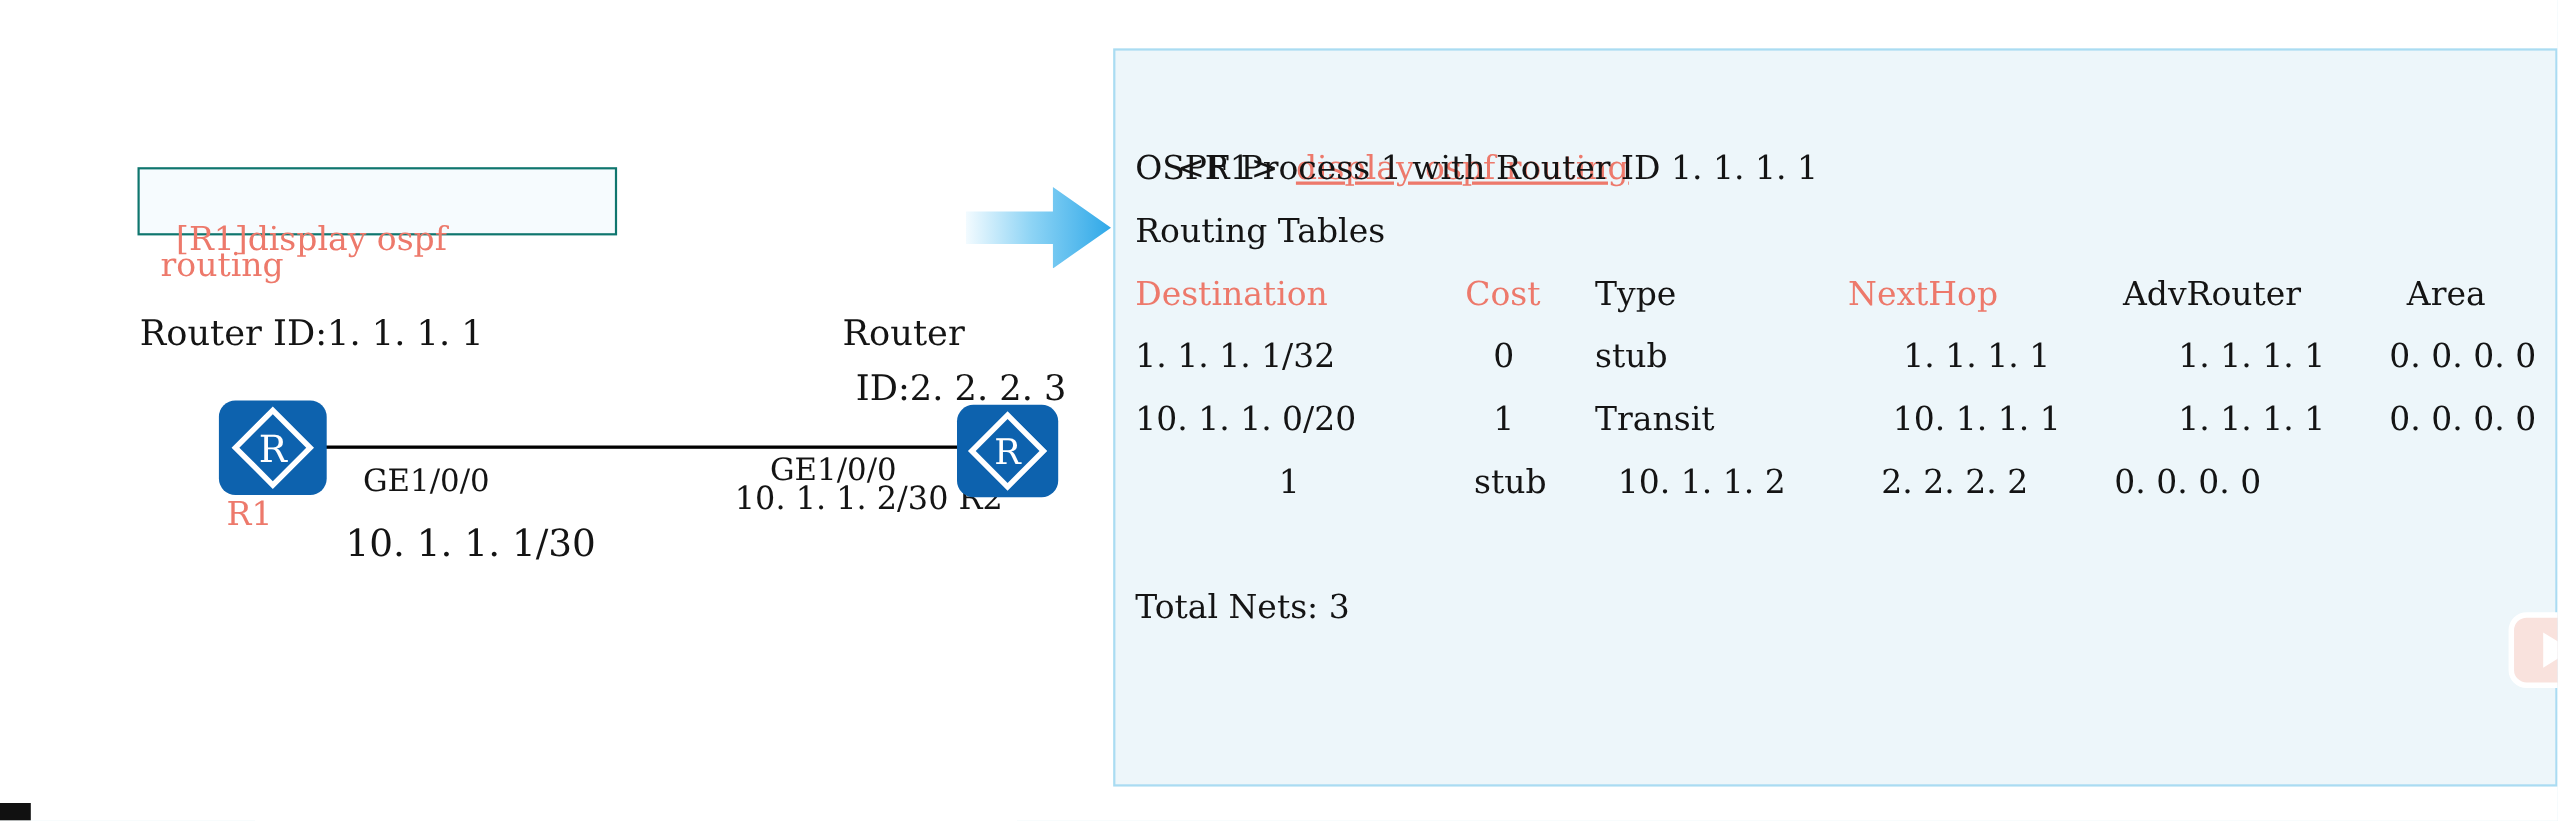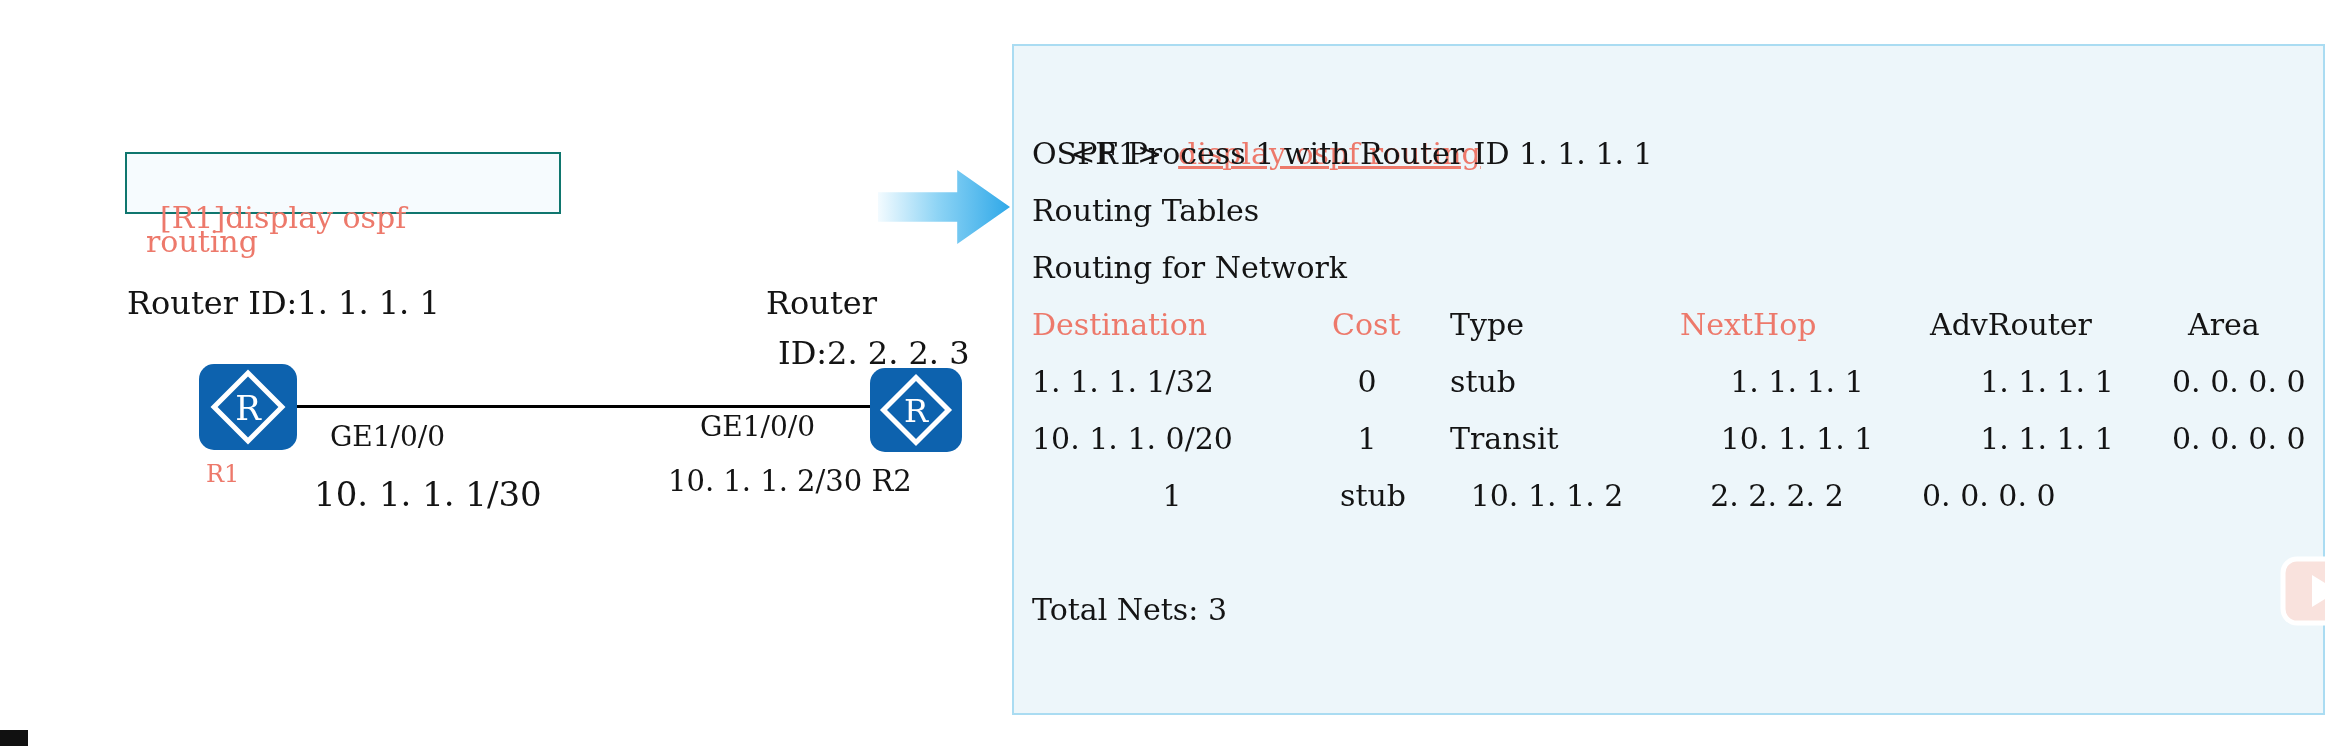--- a/index.html
+++ b/index.html
@@ -23,23 +23,23 @@
   .cmd-cont { left: 146px; top: 224px; font-size: 30px; white-space: pre; }
   .rid1  { left: 127px; top: 284px; font-size: 32px; white-space: pre; }
   .rid2a { left: 766px; top: 284px; font-size: 32px; white-space: pre; }
   .rid2b { left: 778px; top: 334px; font-size: 32px; white-space: pre; }
   .link-line { left: 290px; top: 405px; width: 590px; height: 3px; background: #000; }
   .router { z-index: 2; }
   .r1pos { left: 197px; top: 362px; width: 102px; height: 90px; }
   .r2pos { left: 868px; top: 366px; width: 96px;  height: 88px; }
   .if1 { left: 330px; top: 420px; font-size: 28px; white-space: pre; }
   .ip1 { left: 314px; top: 474px; font-size: 34px; white-space: pre; }
-  .r1name { left: 206px; top: 460px; font-size: 24px; white-space: pre; }
+  .r1name { left: 206px; top: 450px; font-size: 30px; white-space: pre; }
   .if2 { left: 700px; top: 410px; font-size: 28px; white-space: pre; }
-  .ip2 { left: 668px; top: 464px; font-size: 29px; white-space: pre; }
+  .ip2 { left: 668px; top: 436px; font-size: 29px; white-space: pre; }
 
   .arrow {
     left: 878px; top: 170px; width: 132px; height: 74px;
     background: linear-gradient(90deg, #f3fbff 0%, #8ed4f5 45%, #2fa8e8 100%);
     clip-path: polygon(0 30%, 60% 30%, 60% 0%, 100% 50%, 60% 100%, 60% 70%, 0 70%);
   }
 
   
   .terminal {
     left: 1012px; top: 44px; width: 1313px; height: 671px;
@@ -104,21 +104,20 @@
 <div class="abs ip2">10. 1. 1. 2/30 R2</div>
 
 <div class="abs arrow"></div>
 
 <div class="abs terminal">
   <div class="term-line">
     <span>&lt;R1&gt;</span><span class="accent cmd-gap">display ospf routing</span>
   </div>
   <div class="term-line">OSPF Process 1 with Router ID 1. 1. 1. 1</div>
   <div class="term-line">Routing Tables</div>
-  <div class="term-line">Routing for Network</div>
 
   <div class="trow thead">
     <span class="cell c-dest accent">Destination</span>
     <span class="cell c-cost accent">Cost</span>
     <span class="cell c-type">Type</span>
     <span class="cell c-next accent">NextHop</span>
     <span class="cell c-adv">AdvRouter</span>
     <span class="cell c-area">Area</span>
   </div>
 

